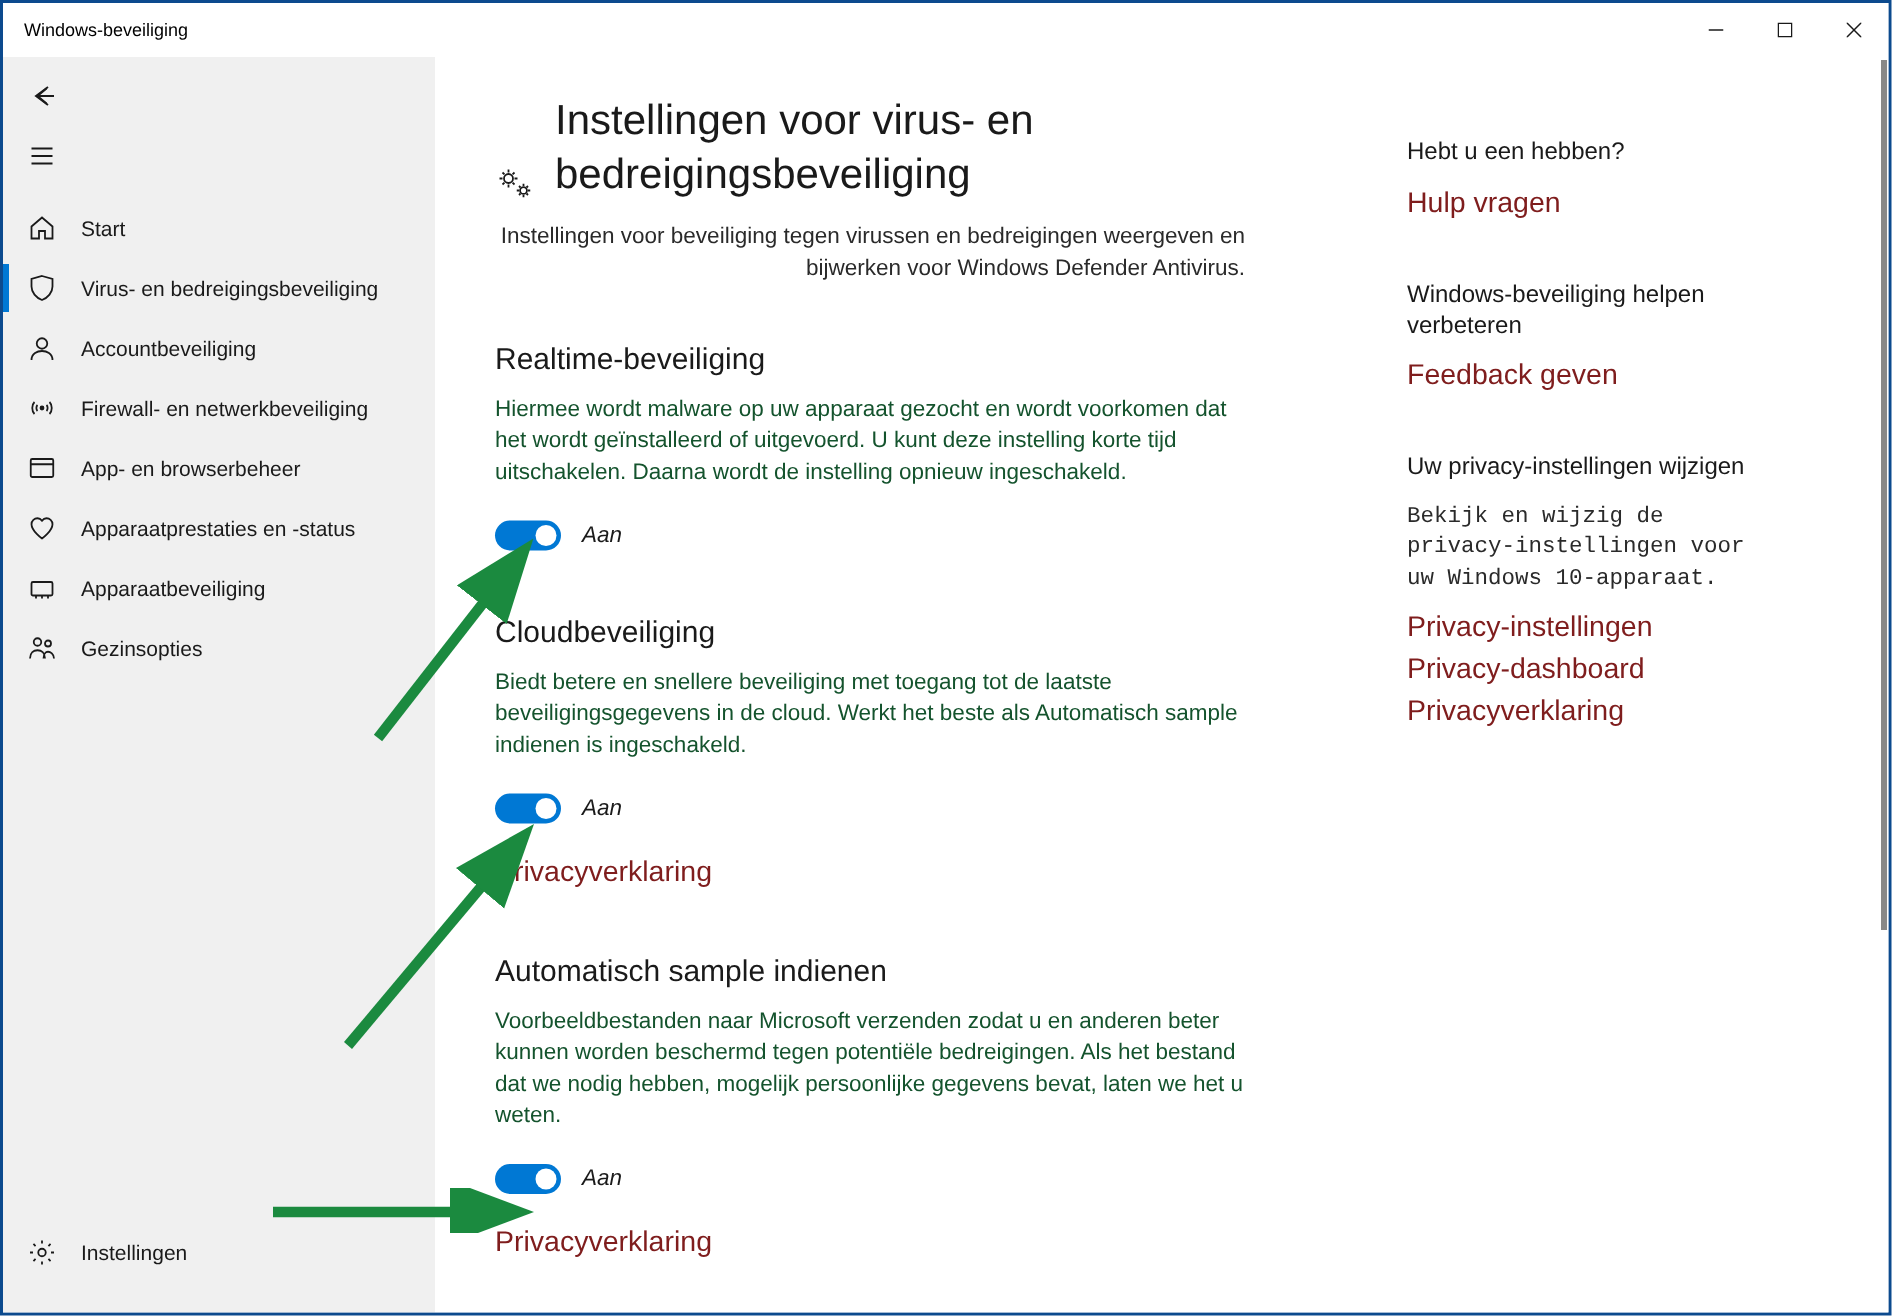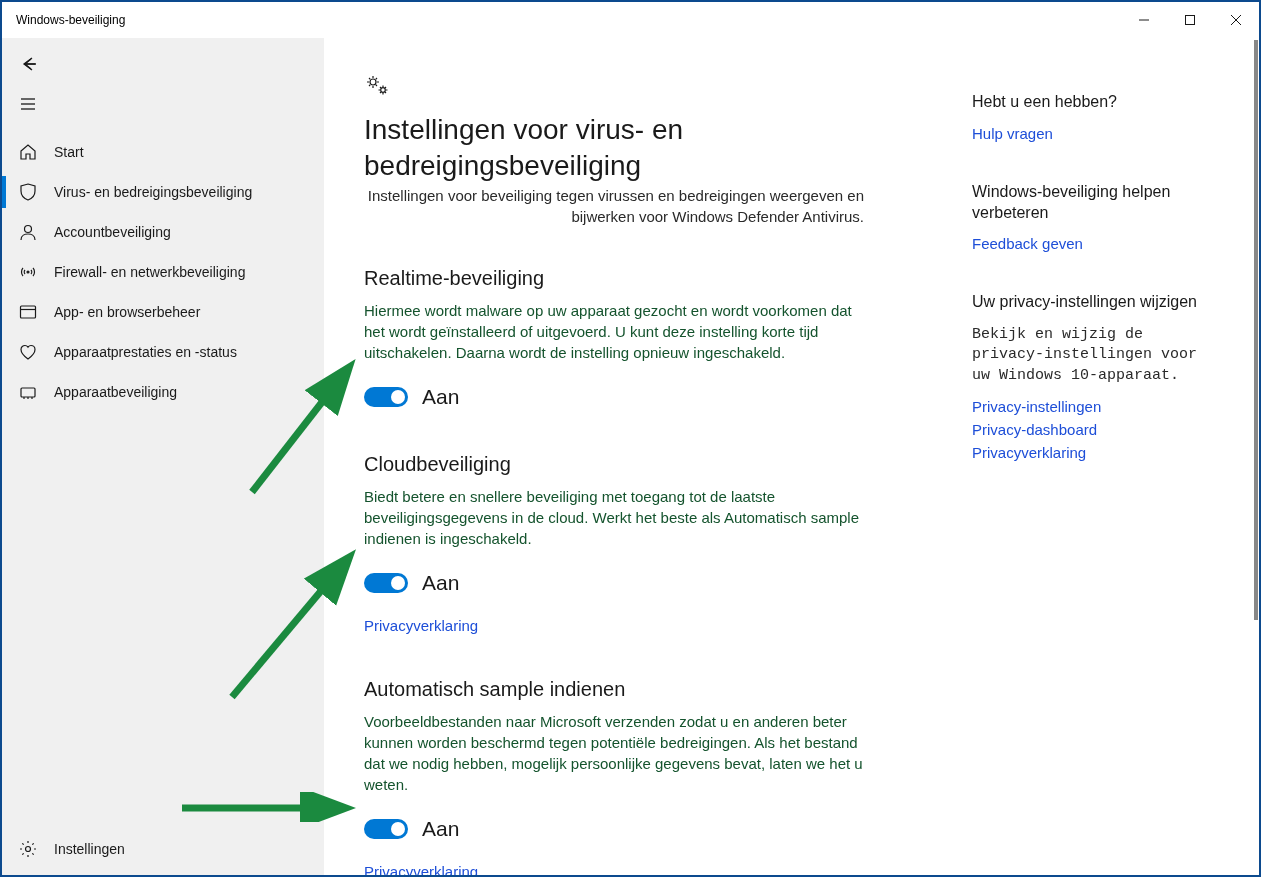--- a/index.html
+++ b/index.html
@@ -33,21 +33,21 @@
     font-size: 10px;
     font-family: "Segoe MDL2 Assets", sans-serif;
     cursor: default;
   }
   .win-btn svg { width: 10px; height: 10px; }
   .layout {
     display: flex;
     height: calc(100% - 36px);
   }
   .sidebar {
-    width: 322px;
+    width: 288px;
     background: #f0f0f0;
     display: flex;
     flex-direction: column;
     padding-top: 6px;
     position: relative;
   }
   .sidebar-top-btn {
     width: 44px;
     height: 40px;
     display: flex;
@@ -80,39 +80,38 @@
     height: 20px;
     display: flex;
     align-items: center;
     justify-content: center;
     flex-shrink: 0;
   }
   .nav-icon svg { width: 18px; height: 18px; stroke: #1a1a1a; }
   .nav-label { font-size: 14px; }
   .sidebar-footer {
     margin-top: auto;
-    padding-bottom: 6px;
+    padding-bottom: 20px;
   }
   .main {
     flex: 1;
     display: flex;
     background: #ffffff;
     position: relative;
     overflow: hidden;
   }
   .content {
     padding: 24px 40px 20px 40px;
     width: 640px;
   }
   .page-header {
     display: flex;
-    align-items: flex-start;
+    align-items: flex-end;
     gap: 14px;
-    margin-bottom: 0;
-    flex-direction: column;
+    margin-bottom: 12px;
   }
   .gears-icon {
     width: 26px;
     height: 26px;
     margin-top: 10px;
     flex-shrink: 0;
   }
   .page-title {
     font-size: 28px;
     font-weight: 400;
@@ -155,22 +154,22 @@
   .toggle::after {
     content: "";
     position: absolute;
     right: 3px;
     top: 3px;
     width: 14px;
     height: 14px;
     border-radius: 50%;
     background: #ffffff;
   }
-  .toggle-label { font-size: 21px; }
-  .link { color: #1d4ed8; font-size: 15px; cursor: pointer; }
+  .toggle-label { font-size: 15px; font-style: italic; }
+  .link { color: #7f1d1d; font-size: 19px; cursor: pointer; }
   .rail {
     padding: 54px 20px 20px 8px;
     width: 270px;
   }
   .rail-section { margin-bottom: 40px; }
   .rail-section h3 {
     font-size: 16px;
     font-weight: 400;
     margin-bottom: 12px;
     line-height: 1.3;
@@ -303,20 +302,30 @@
       <div class="nav-item">
         <span class="nav-icon">
           <svg viewBox="0 0 18 18" fill="none" stroke="#1a1a1a" stroke-width="1.2">
               <rect x="2" y="5" width="14" height="9" rx="1"></rect>
               <line x1="5" y1="14" x2="5" y2="16"></line>
               <line x1="9" y1="14" x2="9" y2="16"></line>
               <line x1="13" y1="14" x2="13" y2="16"></line>
             </svg>
         </span>
         <span class="nav-label">Apparaatbeveiliging</span>
+      </div>
+      <div class="nav-item">
+        <span class="nav-icon">
+          <svg viewBox="0 0 18 18" fill="none" stroke="#1a1a1a" stroke-width="1.2">
+              <circle cx="6" cy="5" r="2.5"></circle>
+              <circle cx="13" cy="6" r="2"></circle>
+              <path d="M1 16 C1 12 3.5 10.5 6 10.5 C8.5 10.5 11 12 11 16 M10 16 C10 13 11.5 11.5 13 11.5 C14.5 11.5 17 13 17 16"></path>
+            </svg>
+        </span>
+        <span class="nav-label">Gezinsopties</span>
       </div>
     </div>
 
     <div class="sidebar-footer">
       <div class="nav-item">
         <span class="nav-icon">
           <svg viewBox="0 0 18 18" fill="none" stroke="#1a1a1a" stroke-width="1.2">
               <circle cx="9" cy="9" r="2.5"></circle>
               <path d="M9 1 V3 M9 15 V17 M1 9 H3 M15 9 H17 M3.3 3.3 L4.7 4.7 M13.3 13.3 L14.7 14.7 M14.7 3.3 L13.3 4.7 M4.7 13.3 L3.3 14.7"></path>
             </svg>

